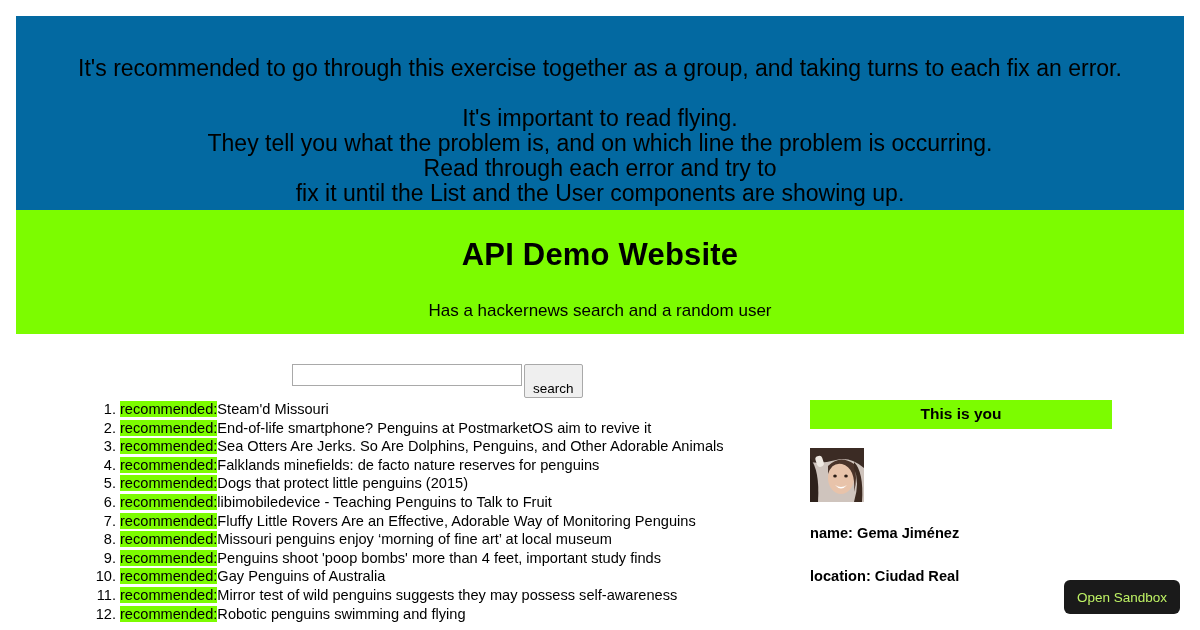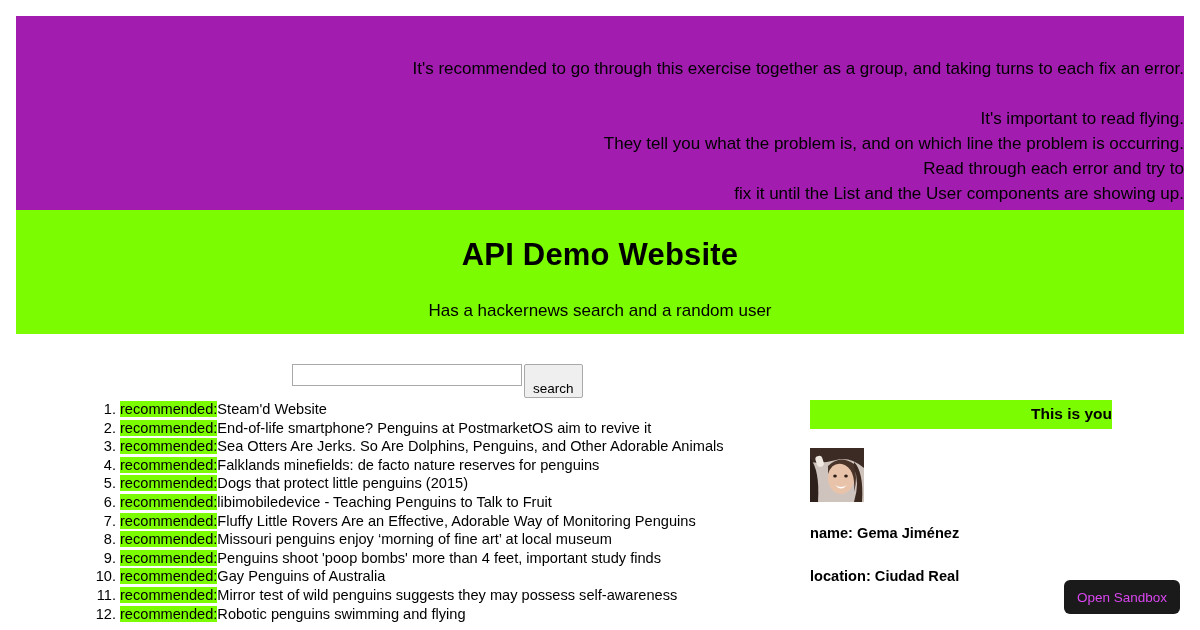--- a/index.html
+++ b/index.html
@@ -20,24 +20,24 @@
     background: #ffffff;
   }
 
   
   .instructions-banner {
     position: absolute;
     left: 16px;
     top: 16px;
     width: 1168px;
     height: 194px;
-    background: #a21caf;
-    color: #000000;
-    text-align: right;
-    font-size: 17px;
+    background: #0369a1;
+    color: #000000;
+    text-align: center;
+    font-size: 23px;
     line-height: 25px;
     padding-top: 40px;
   }
   .instructions-banner p {
     margin: 0;
   }
   .instructions-gap {
     height: 25px;
   }
 
@@ -130,21 +130,21 @@
 
   
   .user-panel {
     position: absolute;
     left: 810px;
     top: 400px;
     width: 302px;
   }
   .user-panel-header {
     background: #7cfc00;
-    text-align: right;
+    text-align: center;
     font-size: 15.5px;
     font-weight: bold;
     color: #000000;
     padding: 5px 0 6px 0;
     width: 302px;
   }
   .avatar {
     margin-top: 19px;
     width: 54px;
     height: 54px;
@@ -166,21 +166,21 @@
   .user-field:last-child { margin-bottom: 0; }
 
   
   .open-sandbox {
     position: absolute;
     left: 1064px;
     top: 580px;
     width: 116px;
     height: 34px;
     background: #1a1a1a;
-    color: #d946ef;
+    color: #bef264;
     border: none;
     border-radius: 6px;
     font-family: "Liberation Sans", sans-serif;
     font-size: 13.5px;
     cursor: pointer;
     display: flex;
     align-items: center;
     justify-content: center;
   }
 </style>
@@ -202,21 +202,21 @@
     <h1 class="site-title">API Demo Website</h1>
     <p class="site-subtitle">Has a hackernews search and a random user</p>
   </div>
 
   <div class="search-row">
     <input class="search-input" type="text" placeholder="" style="">
     <button class="search-button">search</button>
   </div>
 
   <ol class="story-list" id="story-list">
-      <li><span class="rec-tag">recommended:</span><span class="story-title">Steam'd Website</span></li>
+      <li><span class="rec-tag">recommended:</span><span class="story-title">Steam'd Missouri</span></li>
       <li><span class="rec-tag">recommended:</span><span class="story-title">End-of-life smartphone? Penguins at PostmarketOS aim to revive it</span></li>
       <li><span class="rec-tag">recommended:</span><span class="story-title">Sea Otters Are Jerks. So Are Dolphins, Penguins, and Other Adorable Animals</span></li>
       <li><span class="rec-tag">recommended:</span><span class="story-title">Falklands minefields: de facto nature reserves for penguins</span></li>
       <li><span class="rec-tag">recommended:</span><span class="story-title">Dogs that protect little penguins (2015)</span></li>
       <li><span class="rec-tag">recommended:</span><span class="story-title">libimobiledevice - Teaching Penguins to Talk to Fruit</span></li>
       <li><span class="rec-tag">recommended:</span><span class="story-title">Fluffy Little Rovers Are an Effective, Adorable Way of Monitoring Penguins</span></li>
       <li><span class="rec-tag">recommended:</span><span class="story-title">Missouri penguins enjoy ‘morning of fine art’ at local museum</span></li>
       <li><span class="rec-tag">recommended:</span><span class="story-title">Penguins shoot 'poop bombs' more than 4 feet, important study finds</span></li>
       <li><span class="rec-tag">recommended:</span><span class="story-title">Gay Penguins of Australia</span></li>
       <li><span class="rec-tag">recommended:</span><span class="story-title">Mirror test of wild penguins suggests they may possess self-awareness</span></li>

